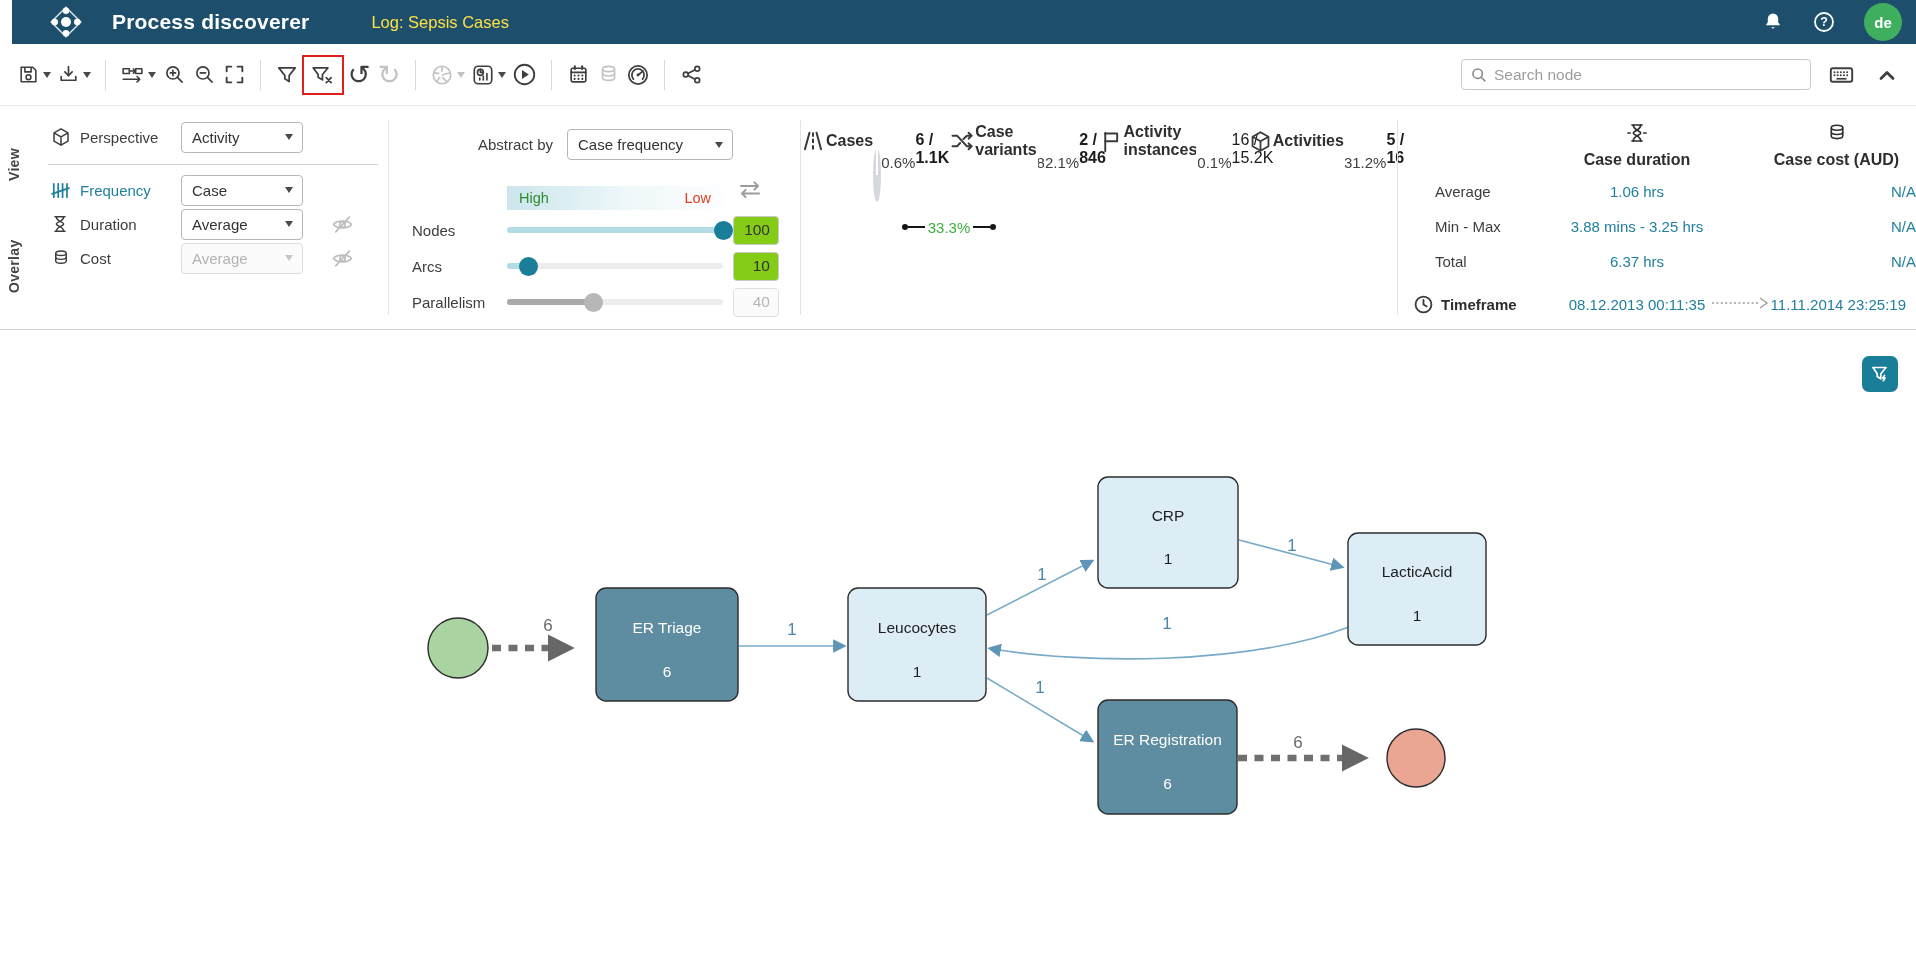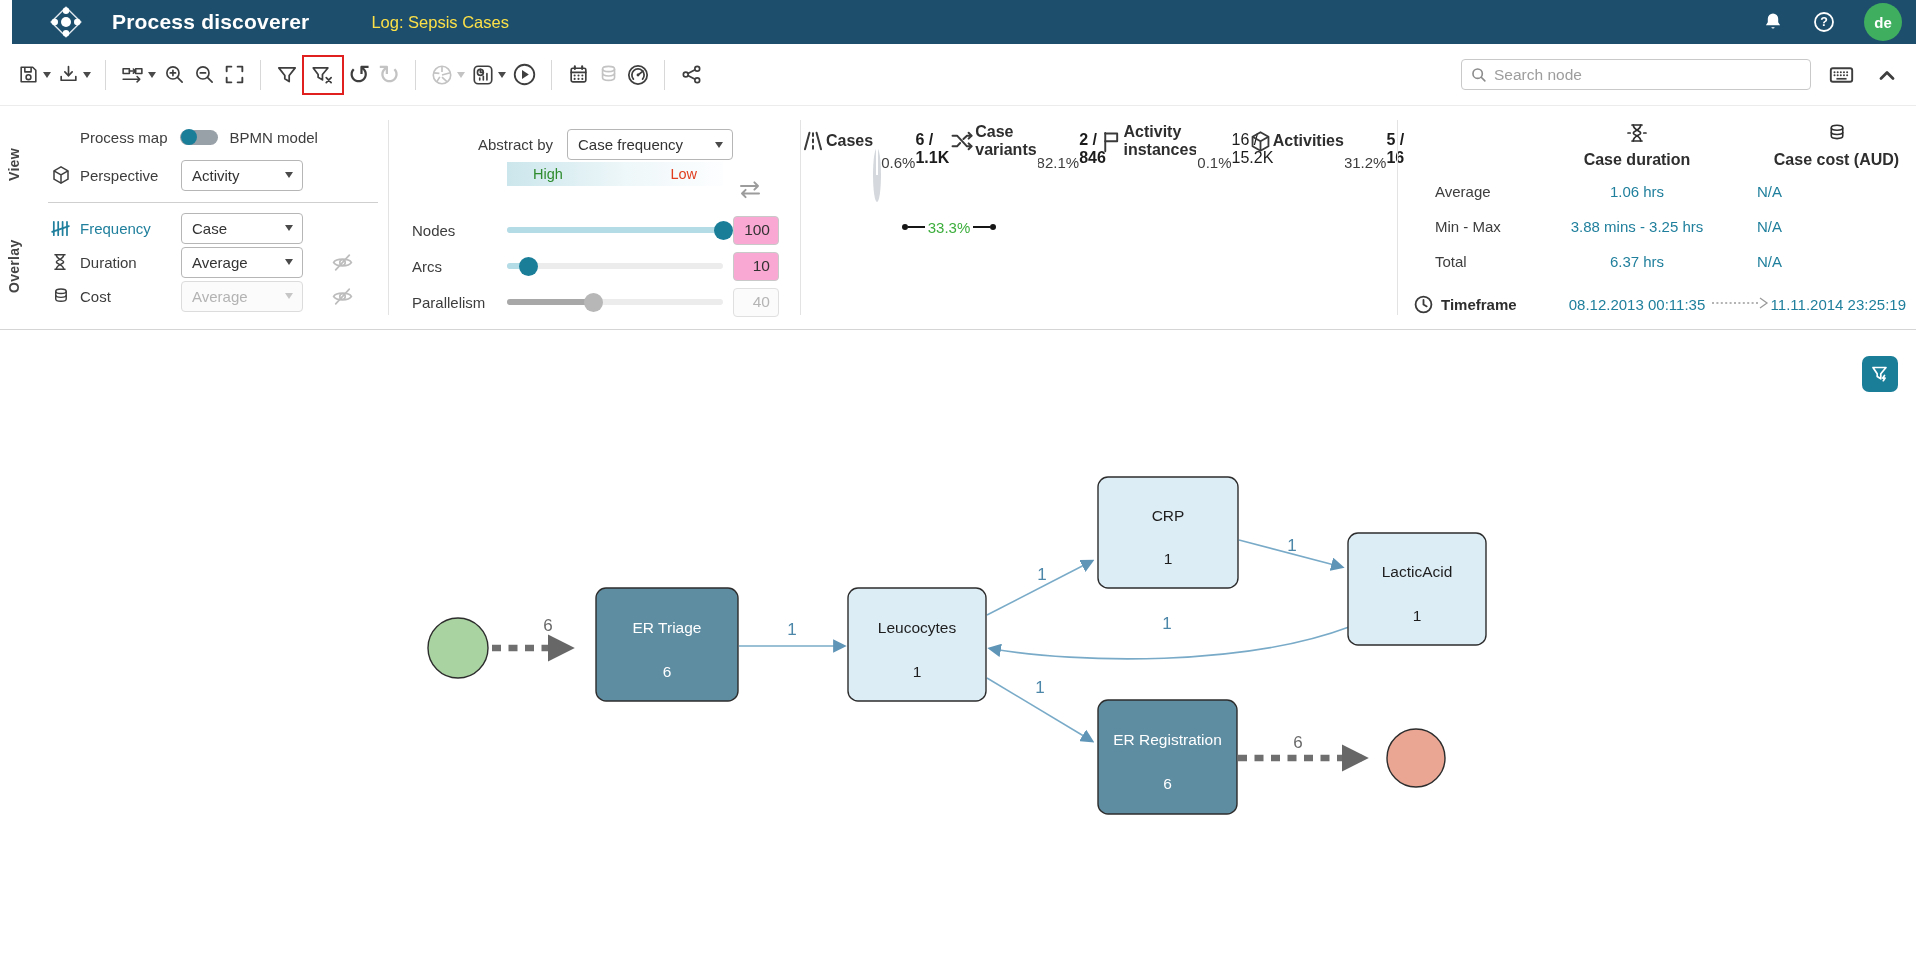--- a/index.html
+++ b/index.html
@@ -61,34 +61,34 @@
   .switch{position:relative;width:38px;height:15px;border-radius:8px;background:#99a1a8;border:none;cursor:pointer;margin:0 12px}
   .switch .knob{position:absolute;left:1px;top:-1px;width:16px;height:16px;border-radius:50%;background:var(--accent)}
   .dd{display:flex;justify-content:space-between;align-items:center;width:122px;height:31px;border:1px solid #b6b6b6;border-radius:4px;padding:0 9px 0 10px;font-size:15px;color:#333;background:#fff;cursor:pointer}
   .dd.disabled{color:#b3b3b3;border-color:#dcdcdc;background:#fbfbfb}
   .dd.disabled .caret{border-top-color:#c6c6c6}
   .eye-btn{background:none;border:none;cursor:pointer;margin-left:28px;display:flex;align-items:center}
 
   
   .abs-row{position:absolute;left:90px;top:23px;display:flex;align-items:center;font-size:15px;color:#3d3d3d}
   .dd.wide{width:166px;margin-left:14px}
-  .grad-bar{position:absolute;left:119px;top:56px;width:216px;height:24px;background:linear-gradient(to right,#cbe6ec 0%,#eef7f9 55%,#fdfeff 100%);display:flex;justify-content:space-between;align-items:center;padding:0 26px;font-size:14.5px}
+  .grad-bar{position:absolute;left:119px;top:80px;width:216px;height:24px;background:linear-gradient(to right,#cbe6ec 0%,#eef7f9 55%,#fdfeff 100%);display:flex;justify-content:space-between;align-items:center;padding:0 12px;font-size:14.5px}
   .grad-bar .hi{color:var(--green-high)}
   .grad-bar .lo{color:var(--red-low)}
   .swap-btn{position:absolute;left:349px;top:73px;background:none;border:none;cursor:pointer}
   .sliders{position:absolute;left:24px;top:106px;right:14px}
   .s-row{display:flex;align-items:center;height:36px}
   .s-label{width:95px;font-size:15px;color:#3d3d3d}
   .track-wrap{position:relative;width:216px;height:24px;cursor:pointer}
   .track{position:absolute;left:0;right:0;top:9px;height:6px;border-radius:3px;background:#ececec}
   .fill{position:absolute;left:0;top:9px;height:6px;border-radius:3px;background:#b3dce7}
   .s-row.dis .fill{background:#a8a8a8}
   .knob{position:absolute;top:2.5px;width:19px;height:19px;border-radius:50%;background:var(--accent)}
   .s-row.dis .knob{background:#b7b7b7}
-  .s-val{width:46px;height:29px;margin-left:10px;border:1px solid #c9c9c9;border-radius:4px;text-align:right;padding-right:8px;font-size:15.5px;font-family:inherit;color:#333;background:#f9a8d4}
+  .s-val{width:46px;height:29px;margin-left:10px;border:1px solid #c9c9c9;border-radius:4px;text-align:right;padding-right:8px;font-size:15.5px;font-family:inherit;color:#333;background:#84cc16}
   .s-row.dis .s-val{color:#b5b5b5;border-color:#e0e0e0;background:#fbfbfb}
 
   
   .stats-cols{display:flex;height:100%}
   .stat-col{width:25%;display:flex;flex-direction:row;align-items:flex-start;padding-top:22px}
   .stat-icon{height:26px;display:flex;align-items:center}
   .stat-label{height:26px;font-size:16px;font-weight:bold;color:#2e2e2e;display:flex;align-items:center}
   .pie{position:relative;width:54px;height:54px;border-radius:50%;margin-top:20px}
   .pie .tick{position:absolute;left:calc(50% - 1px);top:0;width:2px;height:50%;background:#fff}
   .stat-pct{margin-top:26px;font-size:15px;color:#3f3f3f}
@@ -102,21 +102,21 @@
   .sec-metrics{padding-top:14px}
   .m-hdr{display:flex;height:26px}
   .m-hdr2{display:flex;height:28px;align-items:center}
   .mc-label{width:120px}
   .mc-dur{width:240px;display:flex;justify-content:center;align-items:center}
   .mc-cost{flex:1;display:flex;justify-content:center;align-items:center}
   .m-hdr-title{font-size:16px;font-weight:bold;color:#2e2e2e}
   .m-row{display:flex;height:35px;align-items:center;font-size:15px}
   .m-label{width:120px;padding-left:38px;color:#3d3d3d}
   .m-dur{width:240px;text-align:center;color:var(--teal-text)}
-  .m-cost{flex:1;text-align:left;color:var(--teal-text)}
+  .m-cost{flex:1;text-align:right;color:var(--teal-text)}
   .tf-row{position:relative;display:flex;height:34px;align-items:center;margin-top:8px;font-size:15px}
   .tf-label{width:120px;padding-left:16px;display:flex;align-items:center;gap:7px;font-weight:bold;color:#2e2e2e;white-space:nowrap}
   .tf-start{width:240px;text-align:center;color:var(--teal-text)}
   .tf-arrow{position:absolute;left:313px;top:9px}
   .tf-end{flex:1;text-align:right;padding-right:10px;color:var(--teal-text)}
 
   
   .canvas{position:absolute;left:0;top:330px;width:100%;height:633px;background:#fff}
   .map-filter-badge{position:absolute;right:18px;top:26px;width:36px;height:36px;border-radius:7px;background:var(--accent);border:none;cursor:pointer;display:flex;align-items:center;justify-content:center}
   .edge{fill:none}
@@ -338,27 +338,20 @@
       </button>
     </div>
   </div>
 
   <div class="panel-row">
 
     <section class="sec sec-view">
       <div class="vlabel vlabel-view">View</div>
       <div class="vlabel vlabel-overlay">Overlay</div>
       <div class="view-rows">
-        <div class="lrow toggle-row">
-          <span>Process map</span>
-          <button class="switch">
-              <span class="knob"></span>
-            </button>
-          <span>BPMN model</span>
-        </div>
         <div class="lrow">
           <span class="ic">
             <svg width="22" height="22" viewBox="0 0 22 22" stroke="#3e3e3e" stroke-width="1.5" fill="none" stroke-linejoin="round">
                 <path d="M11 2.8l7 4v8.4l-7 4-7-4V6.8z"></path>
                 <path d="M4 6.8l7 4 7-4M11 10.8v8.4"></path>
               </svg>
           </span>
           <span class="lab">Perspective</span>
           <div class="dd">
             <span>Activity</span>

